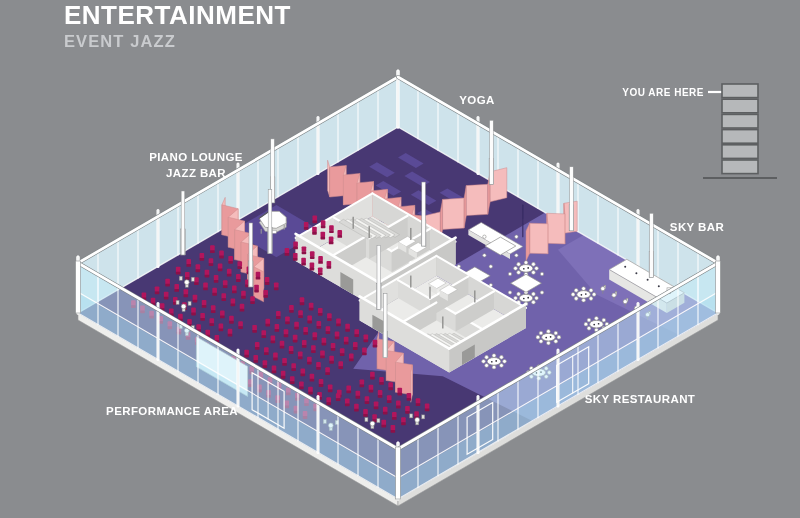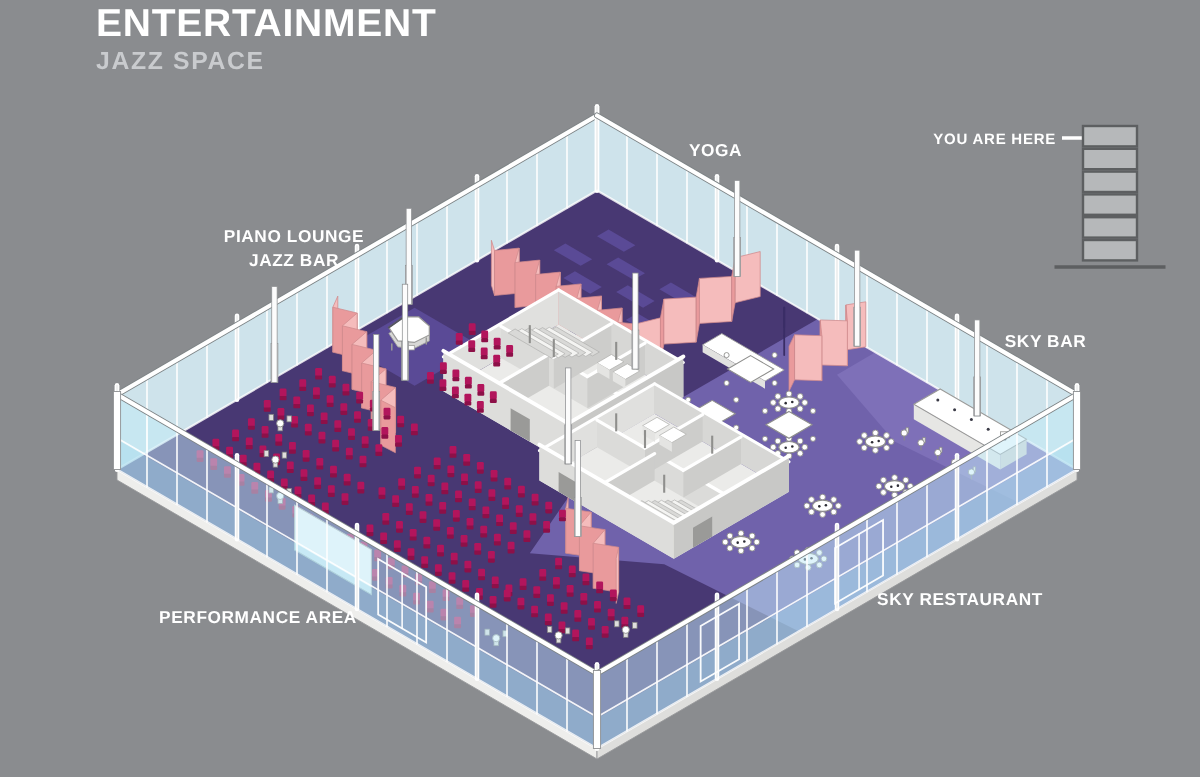--- a/index.html
+++ b/index.html
@@ -13,21 +13,21 @@
   .sm{font-size:10px;letter-spacing:.5px;}
   .loc-line{stroke:#ffffff;stroke-width:2.2;}
   .loc-dot{fill:#ffffff;}
 </style>
 </head>
 <body style="--background: #8a8c8f; --floor_dark: #483873; --floor_mid: #7062ab; --floor_light: #7e70b8; --stage_purple: #5a4a96; --curtain_pink: #f5bcbc; --curtain_pink_dark: #e99a9c; --glass_cyan: #c2e9f7; --glass_back: #d9f2fb; --seat_crimson: #b2155c; --seat_crimson_dark: #8d1048; --structure_white: #ffffff;">
 
 <div class="stage">
   <div class="titles">
     <div class="title">ENTERTAINMENT</div>
-    <div class="subtitle">JAZZ SPACE</div>
+    <div class="subtitle">EVENT JAZZ</div>
   </div>
 
   <svg id="scene" width="800" height="518" viewBox="0 0 800 518">
     <g id="iso">
         <g>
           <polygon points="78.0,313.0 398.0,499.0 398.0,506.0 78.0,320.0" fill="#eeeeec" stroke="#97999b" stroke-width="0.6"></polygon>
           <polygon points="398.0,499.0 718.0,313.0 718.0,320.0 398.0,506.0" fill="#dededc" stroke="#97999b" stroke-width="0.6"></polygon>
         </g>
         <g>
           <polygon points="398.0,127.0 718.0,313.0 398.0,499.0 78.0,313.0" fill="#483873"></polygon>

